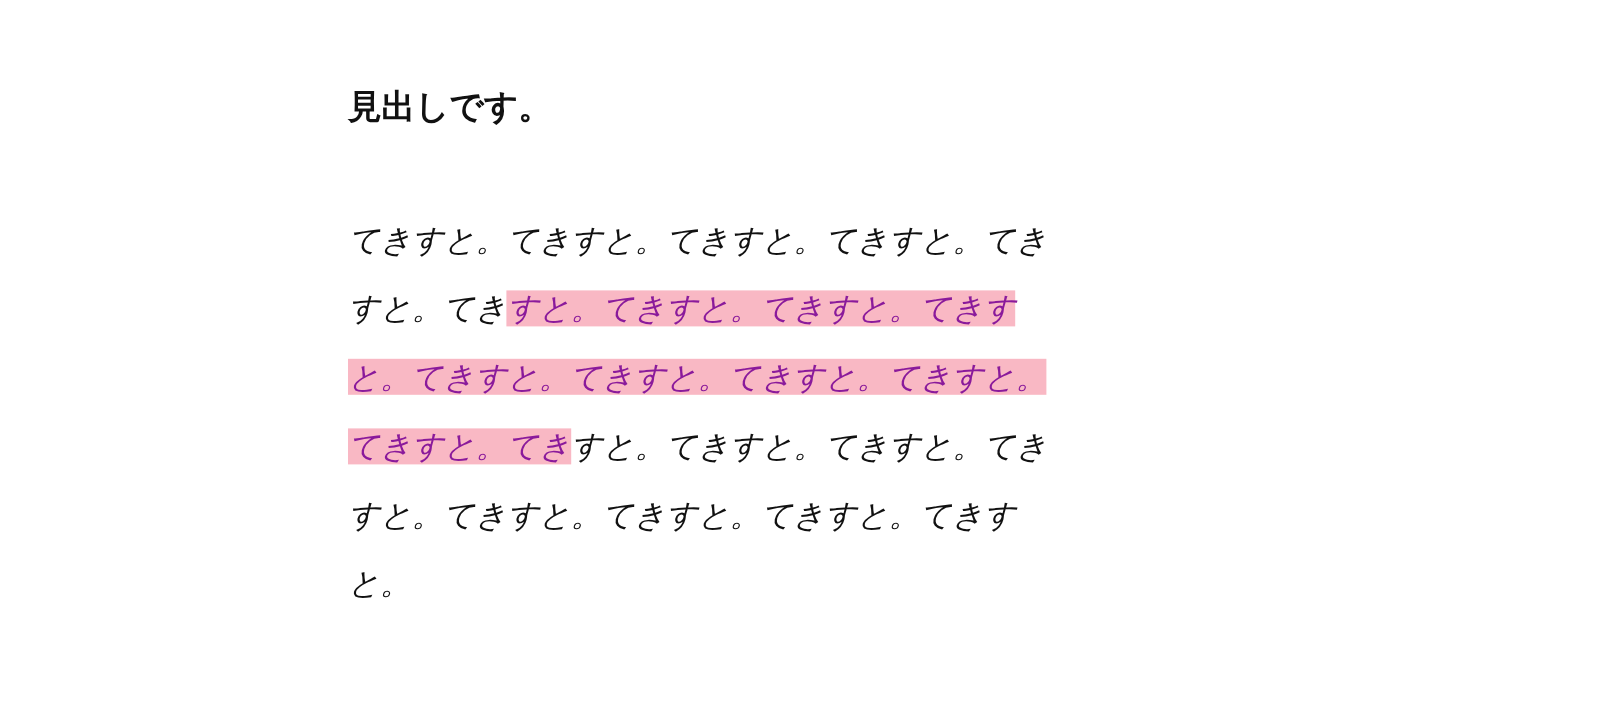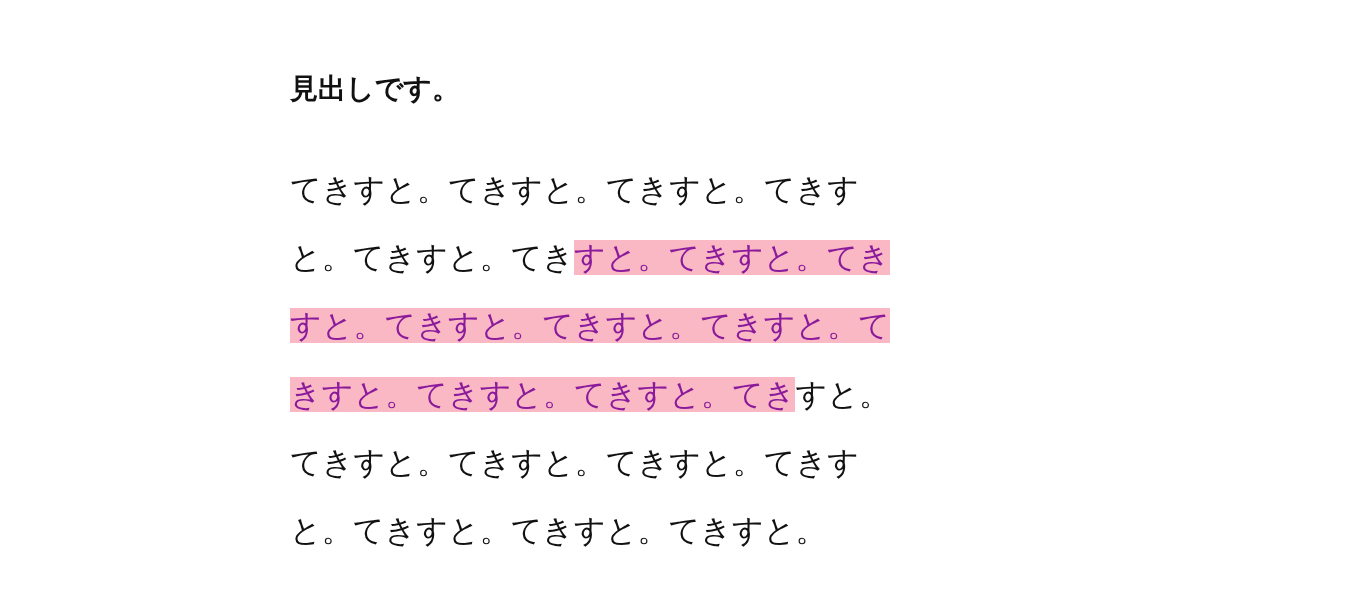--- a/index.html
+++ b/index.html
@@ -12,28 +12,29 @@
       background: #ffffff;
       padding: 70px 0 0 290px;
     }
     .content {
       max-width: 600px;
     }
     h1 {
       font-size: 28px;
       font-weight: bold;
       color: #111111;
-      margin-bottom: 48px;
+      margin-bottom: 64px;
       letter-spacing: 0;
     }
     p {
-      font-size: 31px;
+      font-size: 26px;
       color: #111111;
       line-height: 2.2;
       letter-spacing: 0;
+      font-style: italic;
     }
     p ::selection {
       background: #f9b8c4;
       color: #8a1a9b;
     }
     .highlight {
       background: #f9b8c4;
       color: #8a1a9b;
     }
   </style>

